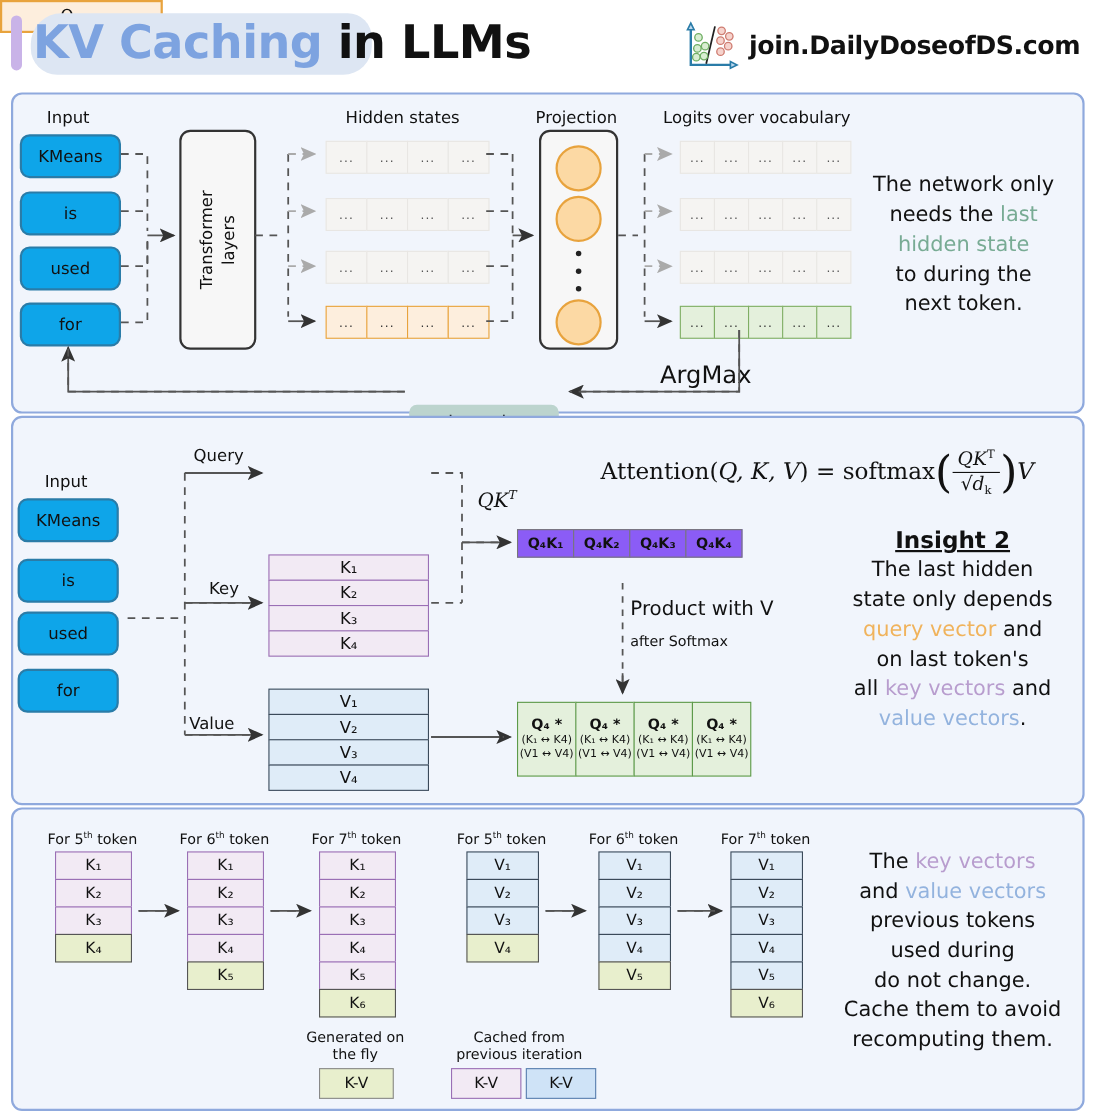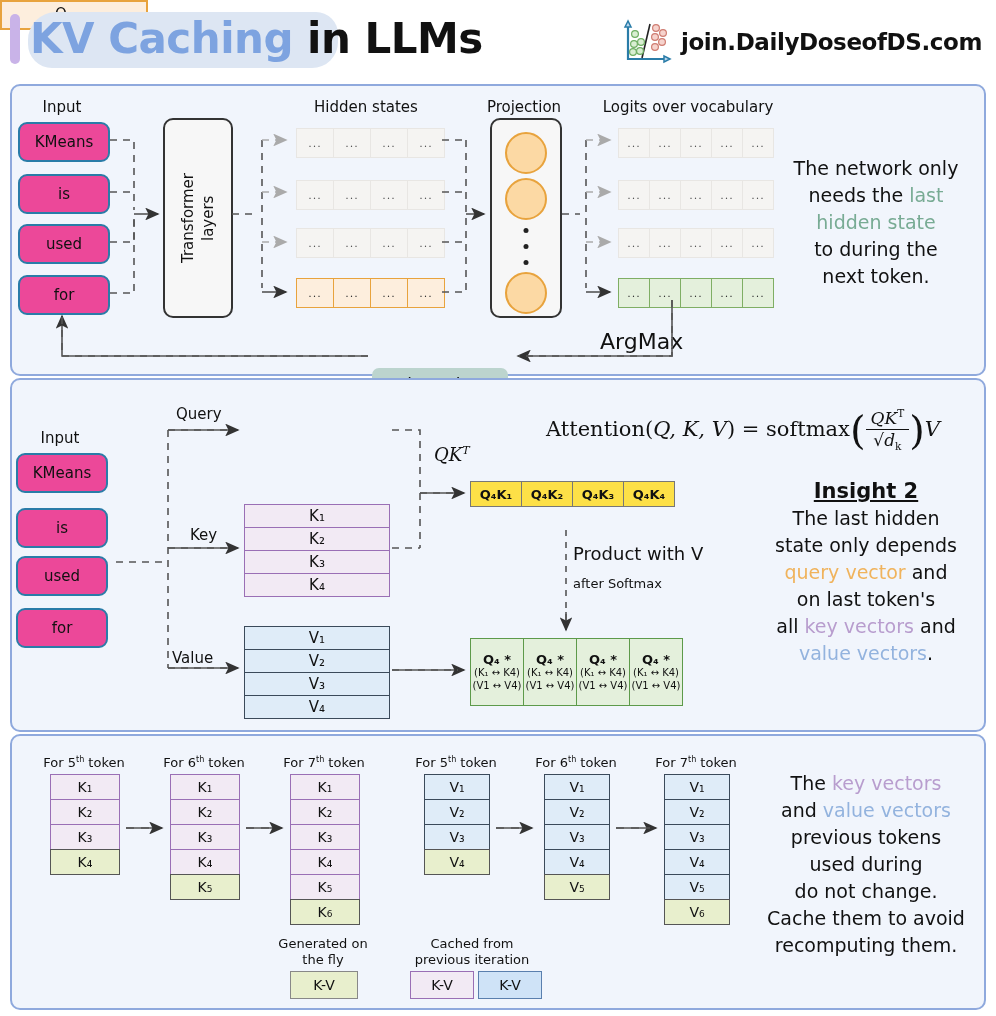--- a/index.html
+++ b/index.html
@@ -29,21 +29,21 @@
   .panel{position:absolute;background:#f1f5fc;border:2px solid #8fa9dd;border-radius:10px;}
   #panel1{left:10px;top:84px;width:972px;height:288px;}
   #panel2{left:10px;top:378px;width:972px;height:350px;}
   #panel3{left:10px;top:734px;width:972px;height:272px;}
 
   .lbl{position:absolute;font-size:15px;color:#111;white-space:nowrap;}
   .lbl-c{position:absolute;font-size:15px;color:#111;white-space:nowrap;
     transform:translateX(-50%);text-align:center;}
 
   
-  .token{position:absolute;width:88px;height:36px;background:#ec4899;
+  .token{position:absolute;width:88px;height:36px;background:#0ea5e9;
     border:2px solid #2a7ca8;border-radius:9px;display:flex;align-items:center;
     justify-content:center;font-size:15px;color:#111;}
 
   
   .tblock{position:absolute;background:#f7f7f7;border:2px solid #333;border-radius:10px;
     display:flex;align-items:center;justify-content:center;}
   .vtext{writing-mode:vertical-rl;transform:rotate(180deg);font-size:15px;color:#111;
     text-align:center;line-height:20px;}
 
   
@@ -77,21 +77,21 @@
   .stack{position:absolute;}
   .srow{display:flex;align-items:center;justify-content:center;font-size:15px;color:#111;
     margin-top:-1px;}
   .srow:first-child{margin-top:0;}
   .k .srow{background:#f2eaf4;border:1px solid #9a6fb5;}
   .v .srow{background:#dfecf8;border:1px solid #3b4a5a;}
   .q{background:#fdeedd;border:2px solid #e8a33d;display:flex;align-items:center;
     justify-content:center;font-size:15px;color:#111;}
 
   .qk{position:absolute;display:flex;}
-  .qk div{background:#fde047;border:1px solid #777;display:flex;align-items:center;
+  .qk div{background:#8b5cf6;border:1px solid #777;display:flex;align-items:center;
     justify-content:center;font-size:13px;color:#111;margin-left:-1px;font-weight:bold;}
   .qk div:first-child{margin-left:0;}
 
   .prodrow{position:absolute;display:flex;}
   .prodrow .pc{background:#e4f0dc;border:1px solid #5d9a4a;margin-left:-1px;
     display:flex;flex-direction:column;align-items:center;justify-content:center;
     font-size:10px;color:#111;line-height:13px;text-align:center;}
   .prodrow .pc:first-child{margin-left:0;}
   .prodrow .pc .b{font-size:13px;font-weight:bold;}
 

